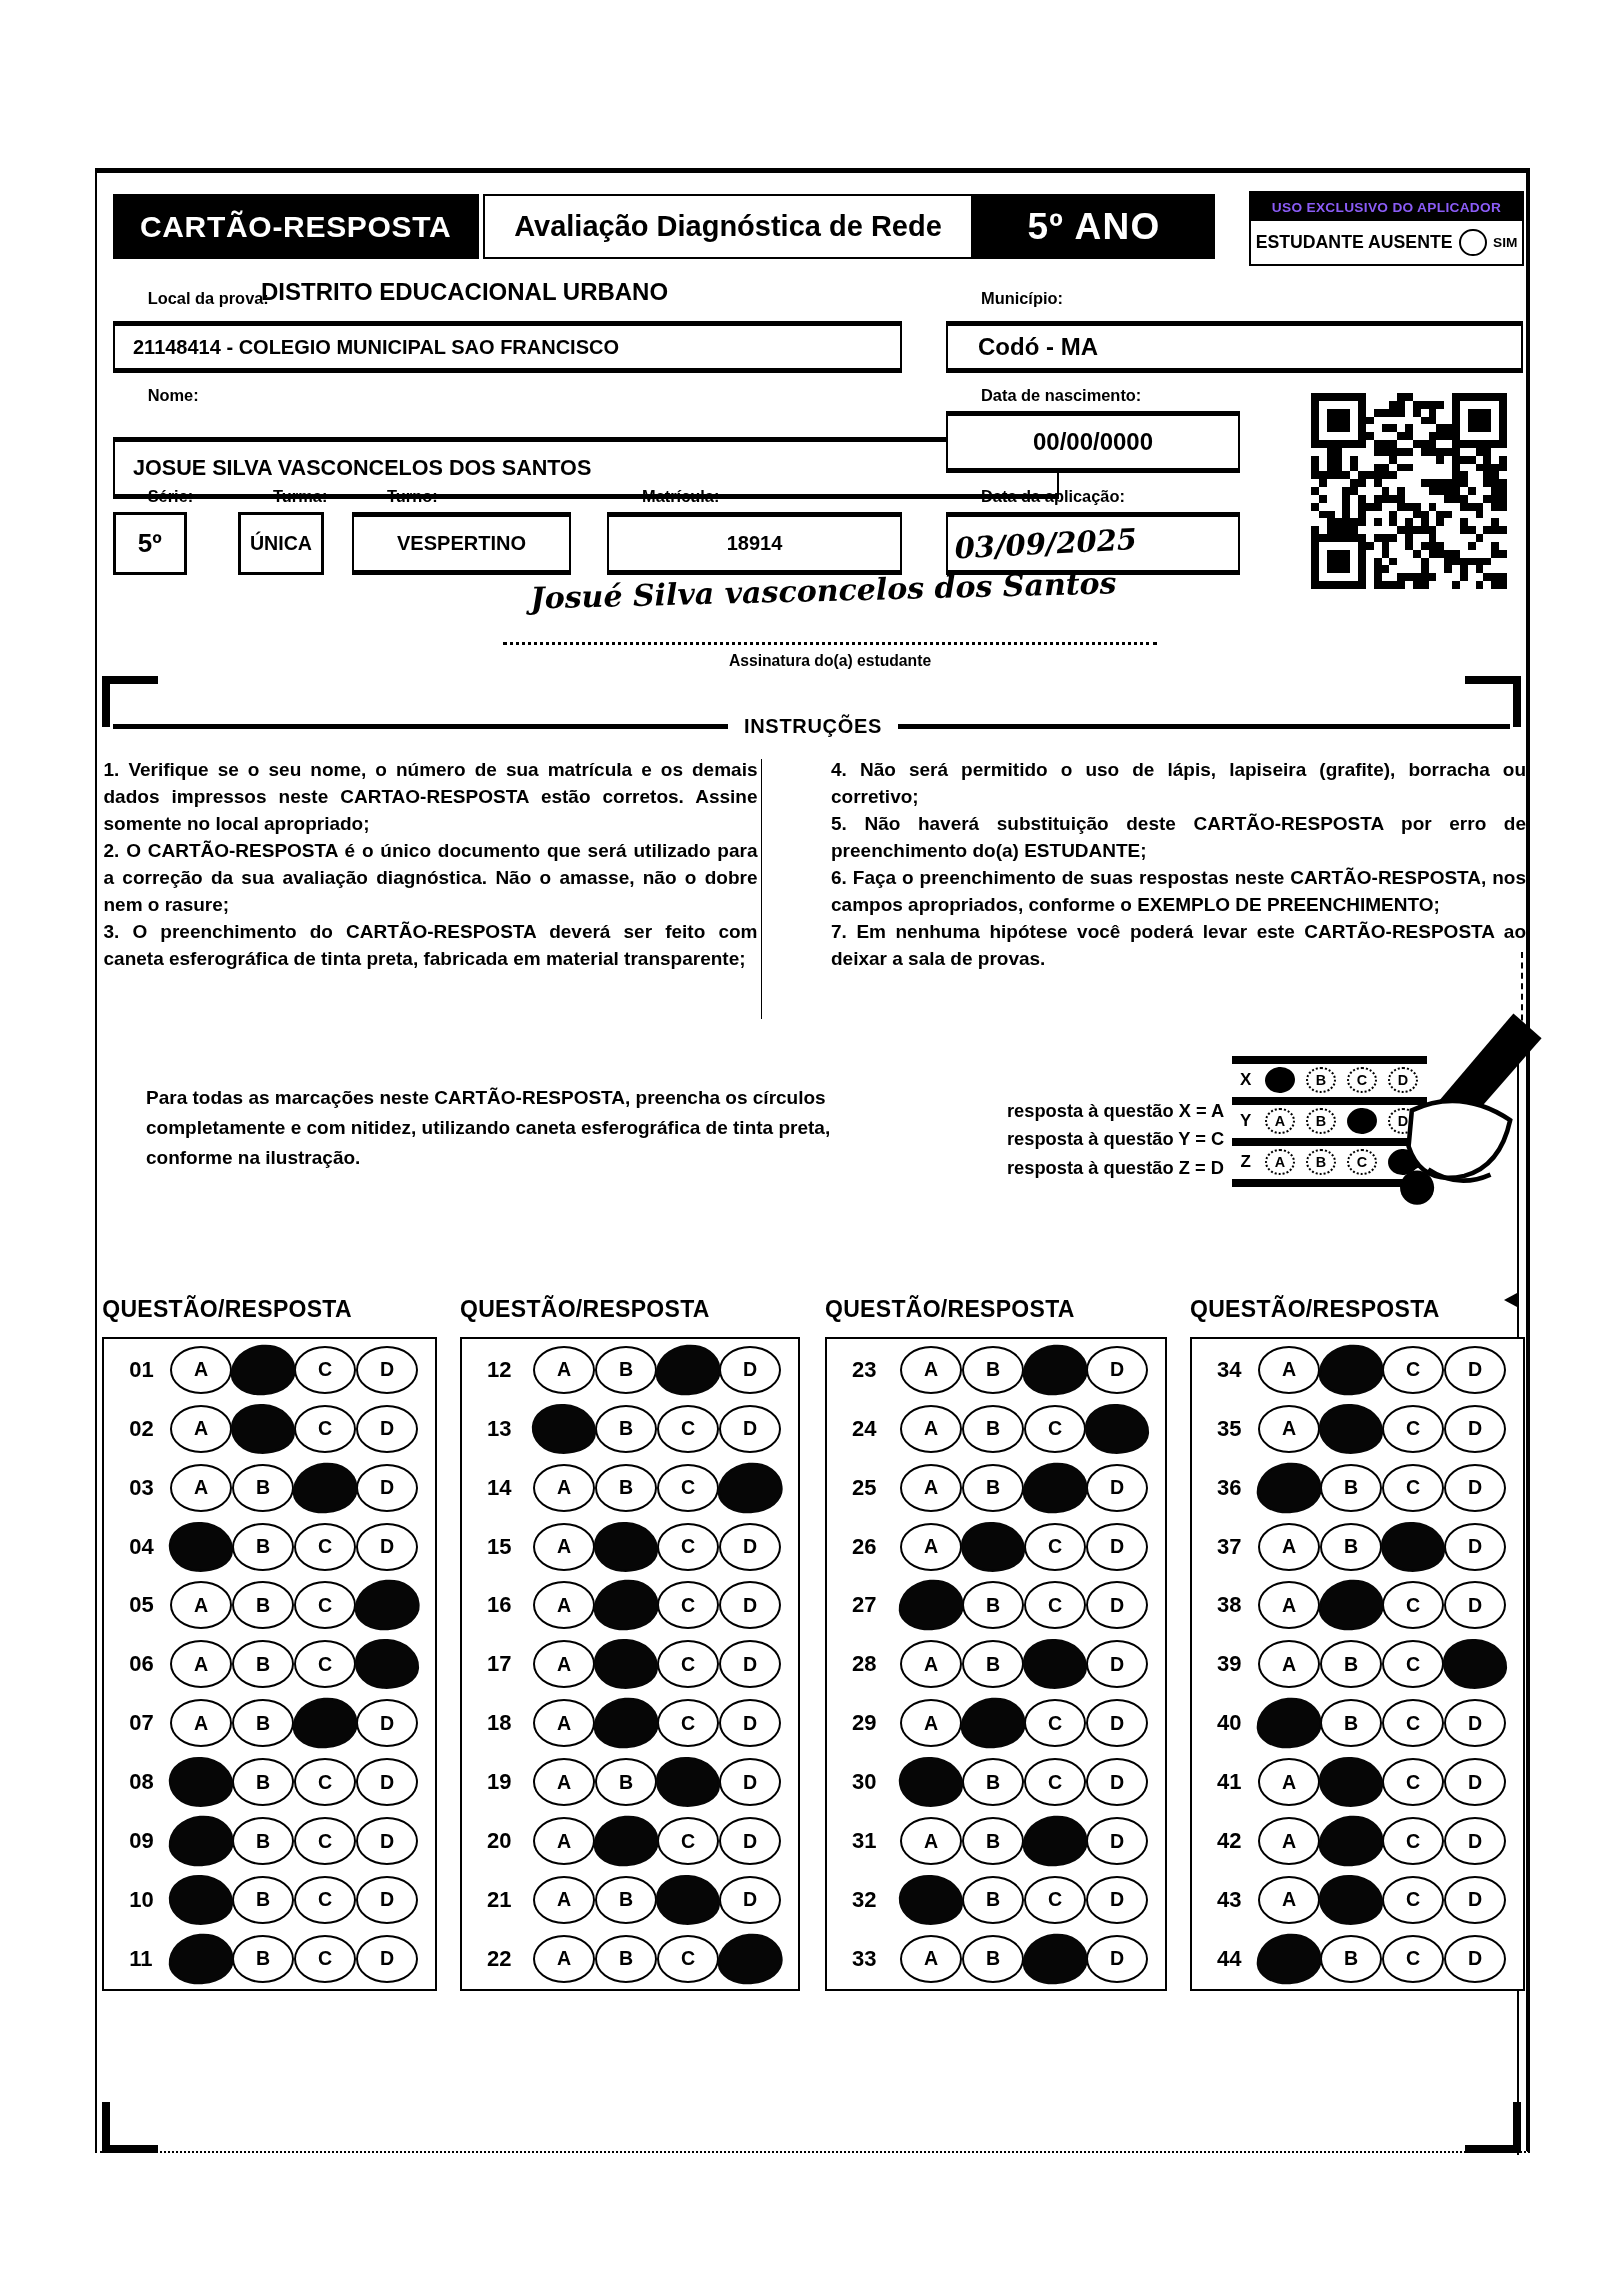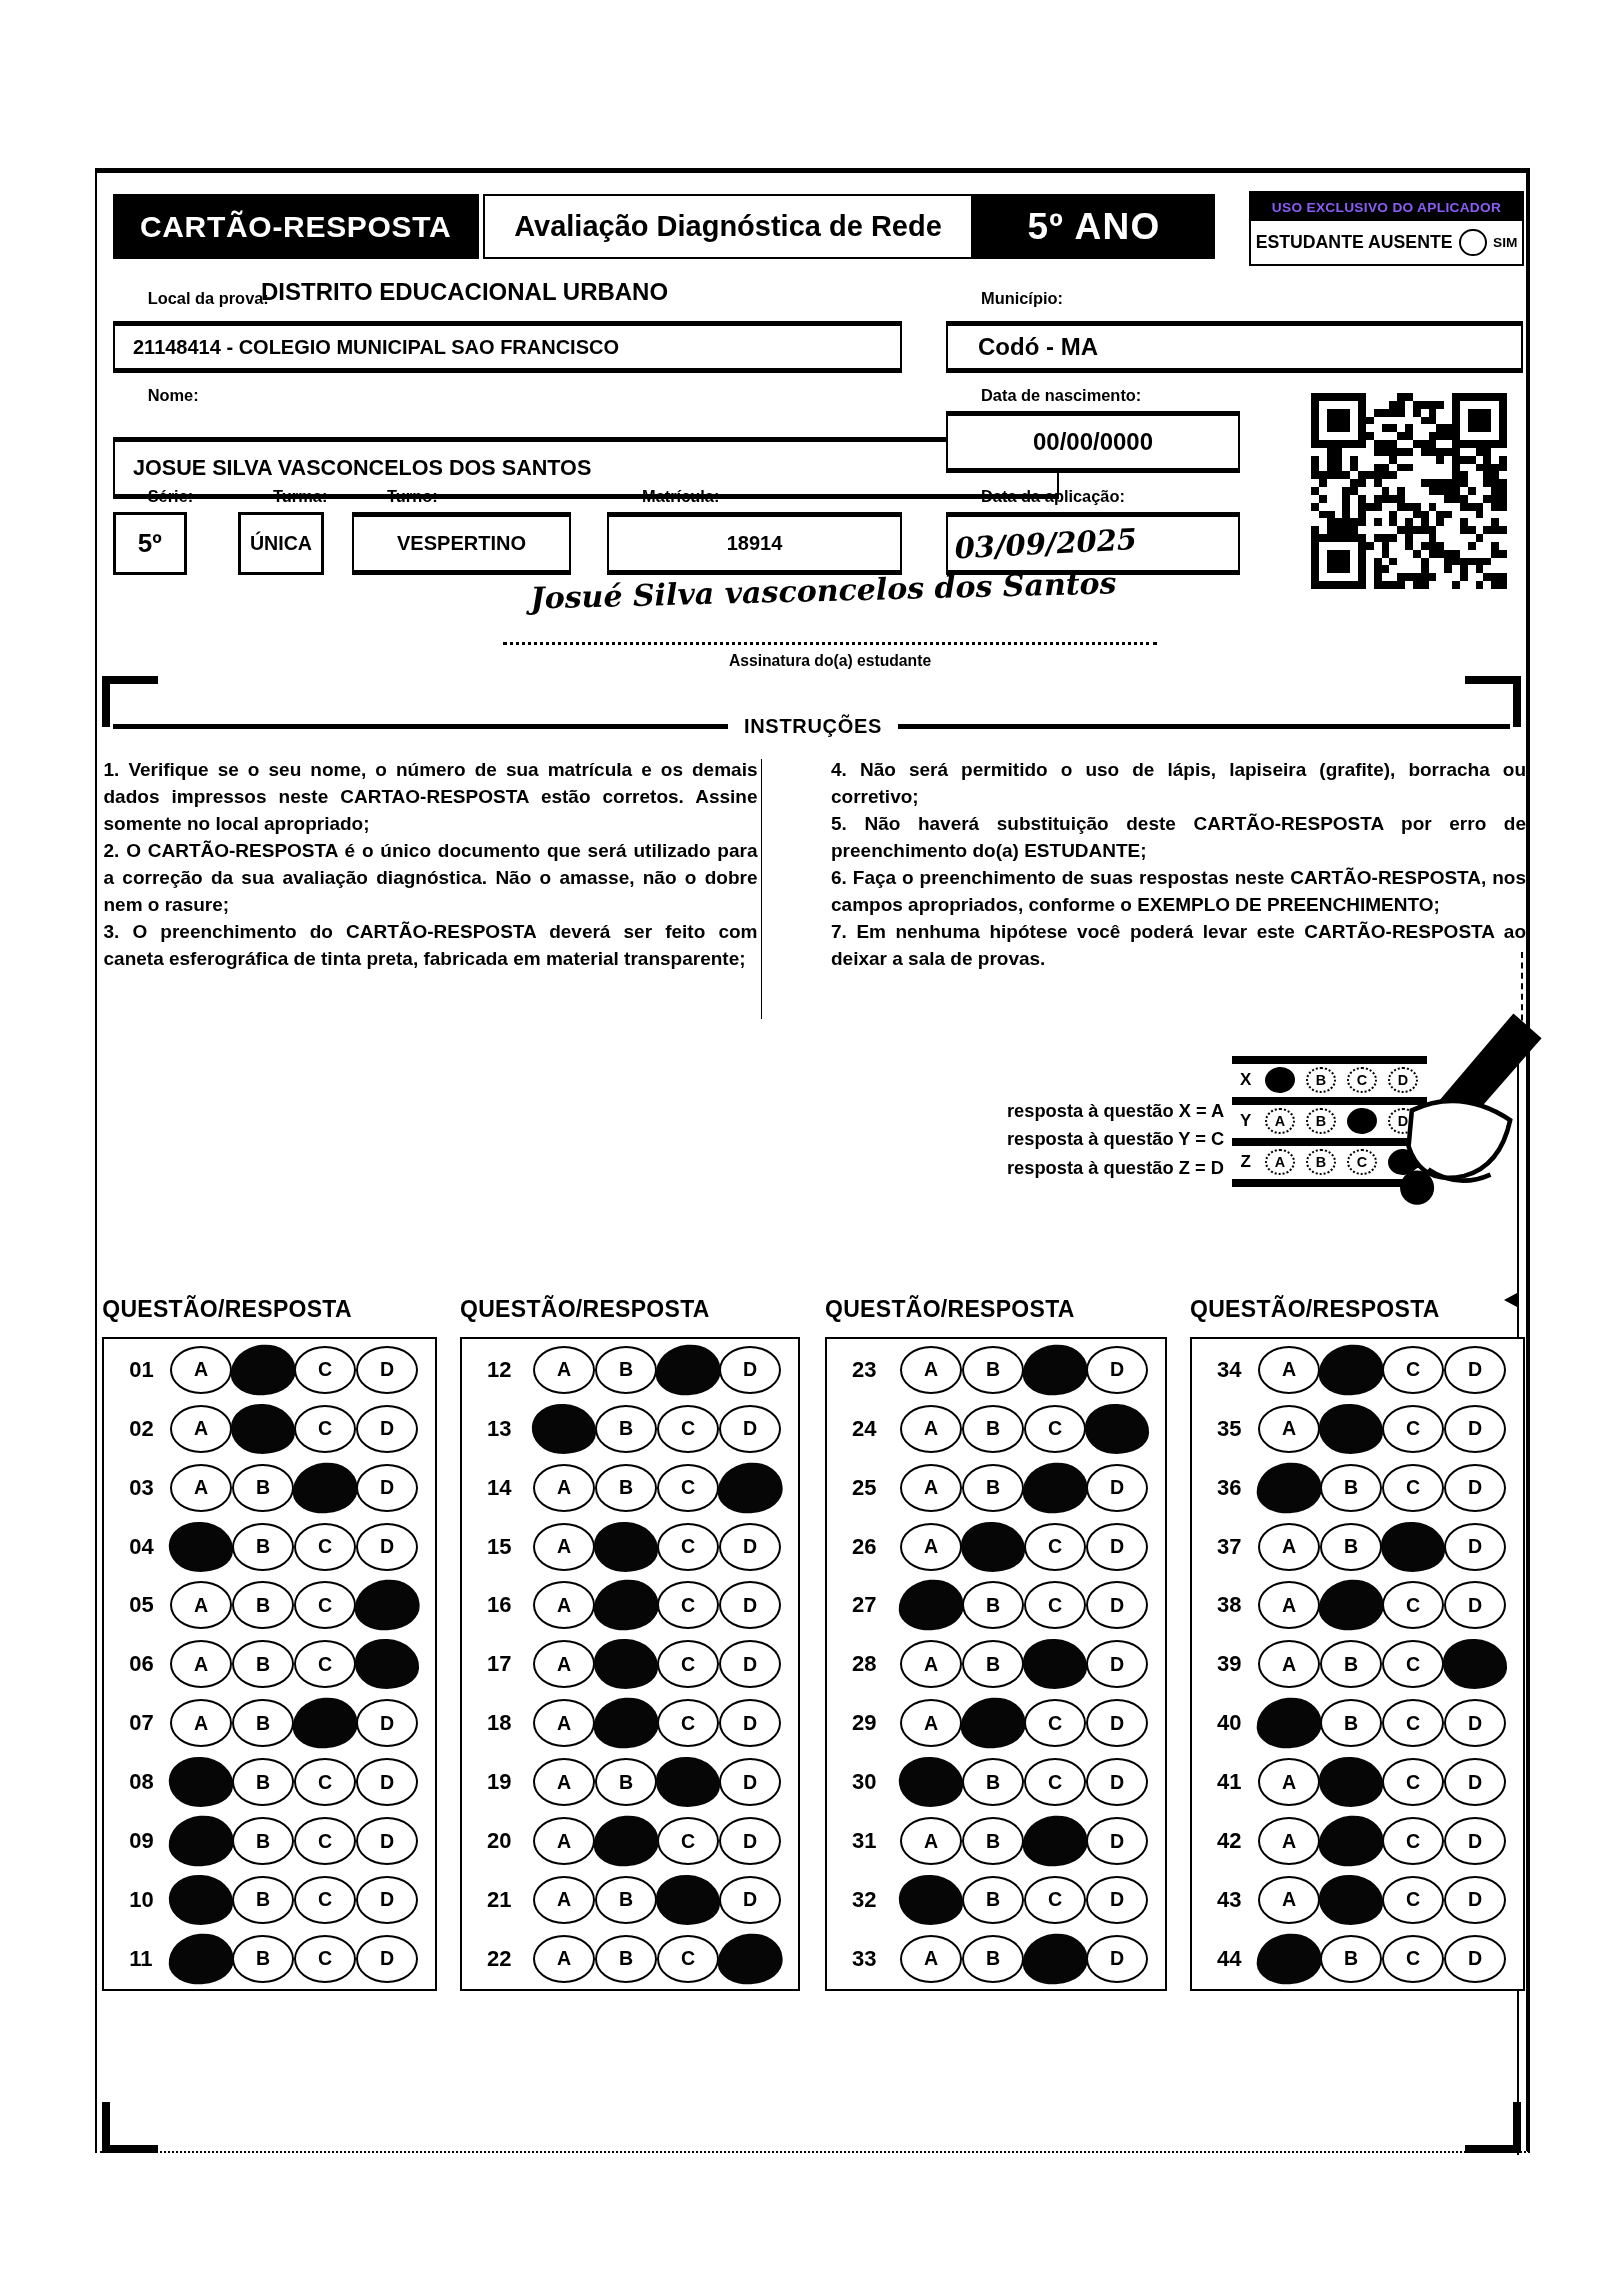--- a/index.html
+++ b/index.html
@@ -503,20 +503,21 @@
       </div>
     <div class="abs instr-col" style="left:734px; top:584px; width:695px;" id="instr-right">
         <p>4. Não será permitido o uso de lápis, lapiseira (grafite), borracha ou corretivo;</p>
         <p>5. Não haverá substituição deste CARTÃO-RESPOSTA por erro de preenchimento do(a) ESTUDANTE;</p>
         <p>6. Faça o preenchimento de suas respostas neste CARTÃO-RESPOSTA, nos campos apropriados, conforme o EXEMPLO DE PREENCHIMENTO;</p>
         <p>7. Em nenhuma hipótese você poderá levar este CARTÃO-RESPOSTA ao deixar a sala de provas.</p>
       </div>
     <div class="abs vline" style="left:664px; top:586px; height:260px;"></div>
     <div class="abs artifact-dash" style="left:1424px; top:779px; height:79px;"></div>
 
+    <div class="abs fillnote" style="left:49px; top:910px; width:723px;">Para todas as marcações neste CARTÃO-RESPOSTA, preencha os círculos completamente e com nitidez, utilizando caneta esferográfica de tinta preta, conforme na ilustração.</div>
 
     <div class="abs" style="left:910px; top:924px;" id="example-captions">
         <div class="caption-line">resposta à questão X = A</div>
         <div class="caption-line">resposta à questão Y = C</div>
         <div class="caption-line">resposta à questão Z = D</div>
       </div>
 
     <div class="abs exgrid" style="left:1135px; top:883px; width:195px;" id="example-grid">
         <div class="exbar"></div>
         <div class="exrow">

